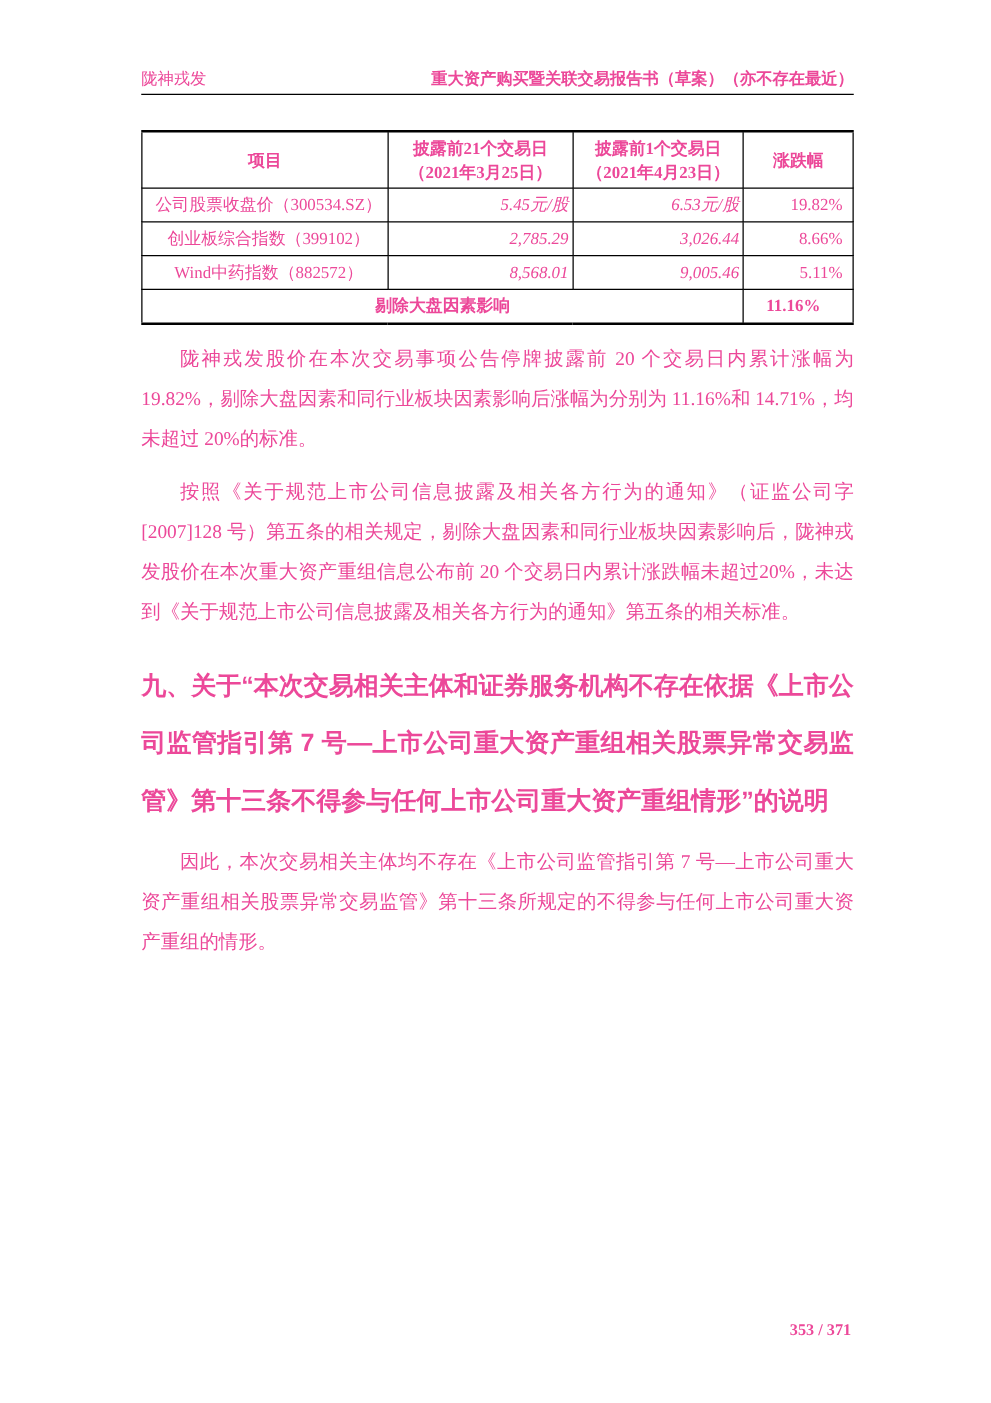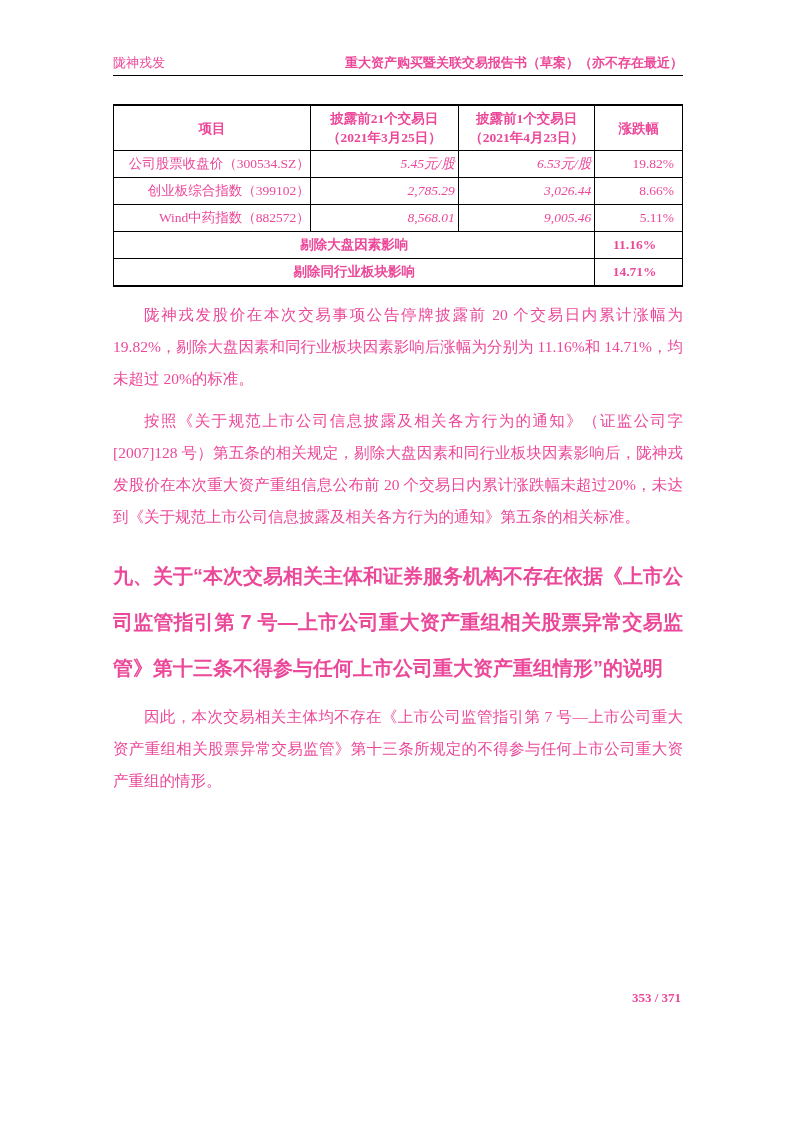--- a/index.html
+++ b/index.html
@@ -53,21 +53,21 @@
     white-space: pre-line;
     line-height: 19px;
     padding: 3px 2px;
     height: 42px;
   }
   table.cmp td { height: 27px; }
   .col1 { width: 34.6%; }
   .col2 { width: 26%; }
   .col3 { width: 24%; }
   .col4 { width: 15.4%; }
-  td.item   { text-align: right;  padding-left: 6px; }
+  td.item   { text-align: center;  padding-left: 6px; }
   td.num    { text-align: right; padding-right: 3px; font-style: italic; }
   td.pct    { text-align: right; padding-right: 8px; }
   td.merged { text-align: center; font-weight: bold; height: 25px; }
   td.sumval { text-align: center; padding-right: 8px; font-weight: bold; height: 25px; }
 
   
   .para {
     font-size: 15.5px;
     line-height: 32px;
     text-align: justify;
@@ -79,21 +79,21 @@
     font-family: "Liberation Sans", "DejaVu Sans", sans-serif;
     font-size: 20px;
     font-weight: bold;
     line-height: 46px;
     text-align: justify;
     margin-top: 20px;
     margin-bottom: 4px;
   }
   .page-number {
     position: absolute;
-    top: 990px;
+    top: 1056px;
     right: 112px;
     font-size: 13px;
     font-weight: bold;
   }
 </style>
 </head>
 <body>
 
 <div class="page">
   <div class="content">
@@ -136,24 +136,20 @@
         <tr>
           <td class="item">Wind中药指数（882572）</td>
           <td class="num">8,568.01</td>
           <td class="num">9,005.46</td>
           <td class="pct">5.11%</td>
         </tr>
         <tr>
           <td class="merged" colspan="3">剔除大盘因素影响</td>
           <td class="sumval">11.16%</td>
         </tr>
-        <tr>
-          <td class="merged" colspan="3">剔除同行业板块影响</td>
-          <td class="sumval">14.71%</td>
-        </tr>
       </tbody>
     </table>
 
     <p class="para first">陇神戎发股价在本次交易事项公告停牌披露前 20 个交易日内累计涨幅为 19.82%，剔除大盘因素和同行业板块因素影响后涨幅为分别为 11.16%和 14.71%，均未超过 20%的标准。</p>
     <p class="para">按照《关于规范上市公司信息披露及相关各方行为的通知》（证监公司字[2007]128 号）第五条的相关规定，剔除大盘因素和同行业板块因素影响后，陇神戎发股价在本次重大资产重组信息公布前 20 个交易日内累计涨跌幅未超过20%，未达到《关于规范上市公司信息披露及相关各方行为的通知》第五条的相关标准。</p>
 
     <h2 class="section-heading">九、关于“本次交易相关主体和证券服务机构不存在依据《上市公司监管指引第 7 号—上市公司重大资产重组相关股票异常交易监管》第十三条不得参与任何上市公司重大资产重组情形”的说明</h2>
 
     <p class="para">因此，本次交易相关主体均不存在《上市公司监管指引第 7 号—上市公司重大资产重组相关股票异常交易监管》第十三条所规定的不得参与任何上市公司重大资产重组的情形。</p>
 

